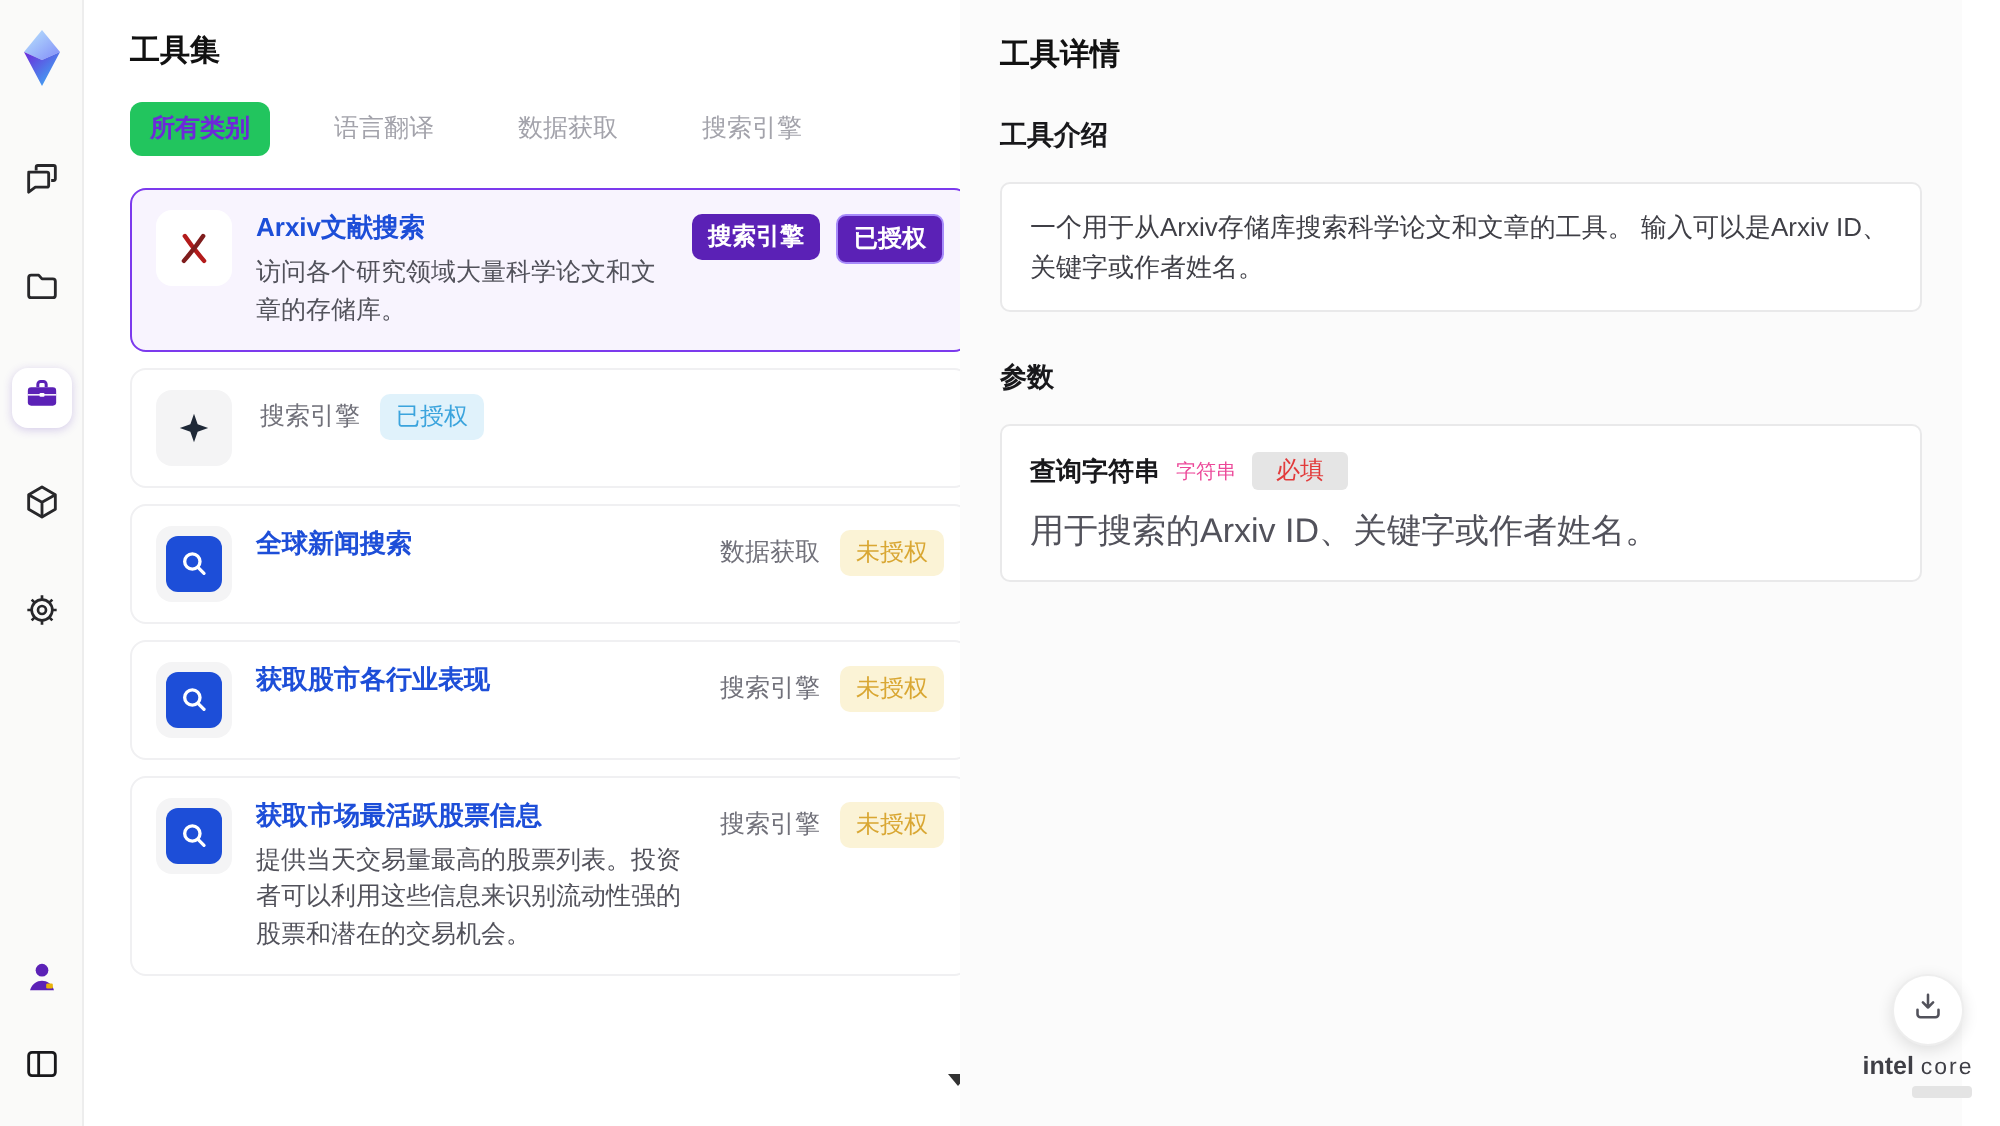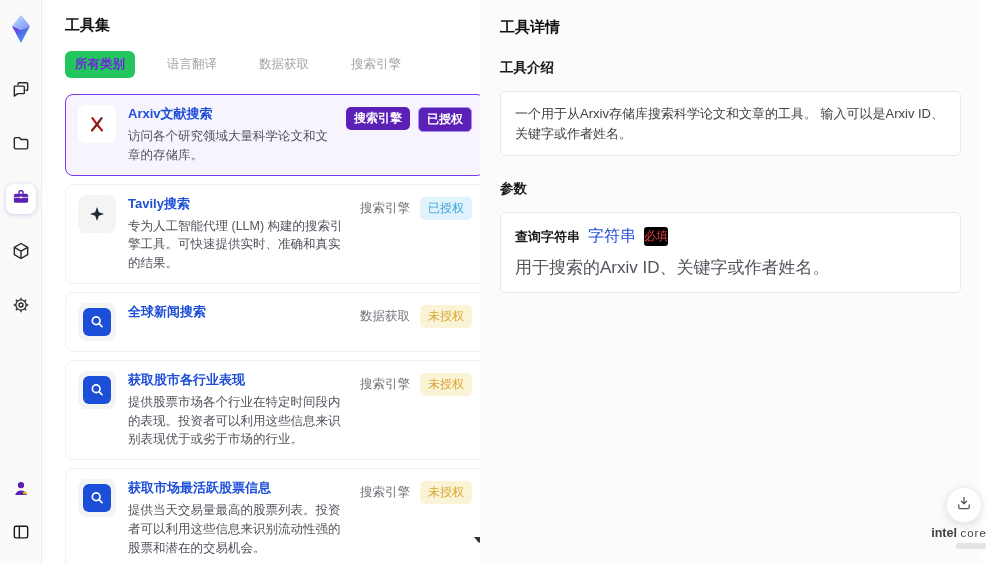--- a/index.html
+++ b/index.html
@@ -51,22 +51,22 @@
 
   
   .details-panel { position:absolute; left:480px; top:0; width:501px; height:563px; background:#fbfbfb; padding:18px 20px; }
   .details-title { font-size:15px; font-weight:bold; color:#111; margin-bottom:22px; }
   .section-heading { font-size:13.5px; font-weight:bold; color:#18181b; margin-bottom:14px; }
   .intro-box { background:#fff; border:1px solid #e9e9ea; border-radius:5px; padding:12px 14px;
                font-size:13px; color:#3f3f46; line-height:1.5; margin-bottom:24px; }
   .param-card { background:#fff; border:1px solid #e9e9ea; border-radius:5px; padding:13px 14px; }
   .param-head { display:flex; align-items:center; gap:8px; margin-bottom:9px; }
   .param-name { font-size:13px; font-weight:bold; color:#18181b; }
-  .param-type { font-size:16px; color:#1d4ed8; }
-  .param-required { font-size:12px; color:#e23b3b; background:#000000; padding:1px 0; border-radius:3px; }
+  .param-type { font-size:10px; color:#ec4899; }
+  .param-required { font-size:12px; color:#e23b3b; background:#e5e5e5; padding:1px 12px; border-radius:3px; }
   .param-desc { font-size:17px; color:#52525b; }
 
   
   .download-fab { position:absolute; left:946px; top:487px; width:36px; height:36px; border-radius:50%;
                   background:#fff; border:1px solid #eee; box-shadow:0 2px 8px rgba(0,0,0,.12);
                   display:flex; align-items:center; justify-content:center; cursor:pointer; }
   .intel-mark { position:absolute; left:928px; top:526px; width:62px; text-align:center; }
   .intel-line { font-size:12.5px; color:#3f3f46; white-space:nowrap; }
   .intel-line .intel-word { font-weight:bold; letter-spacing:0; }
   .intel-line .core-word { font-weight:normal; letter-spacing:1px; font-size:11.5px; }
@@ -189,24 +189,20 @@
           <span class="badge auth-solid">已授权</span>
         </div>
       </div>
 
       <div class="tool-card">
         <div class="tool-icon-box">
           <svg viewBox="0 0 24 24" width="20" height="20">
             <polygon points="12,3.5 14.2,9.8 20.5,12 14.2,14.2 12,20.5 9.8,14.2 3.5,12 9.8,9.8" fill="#1f2937"></polygon>
           </svg>
         </div>
-        <div class="tool-main">
-          <div class="tool-title">Tavily搜索</div>
-          <div class="tool-desc">专为人工智能代理 (LLM) 构建的搜索引擎工具。可快速提供实时、准确和真实的结果。</div>
-        </div>
         <div class="tool-badges">
           <span class="cat-plain">搜索引擎</span>
           <span class="badge auth-blue">已授权</span>
         </div>
       </div>
 
       <div class="tool-card">
         <div class="tool-icon-box">
           <div class="appicon">
             <svg viewBox="0 0 24 24" width="20" height="20" fill="none" stroke="#fff" stroke-width="2" stroke-linecap="round">
@@ -228,21 +224,20 @@
         <div class="tool-icon-box">
           <div class="appicon">
             <svg viewBox="0 0 24 24" width="20" height="20" fill="none" stroke="#fff" stroke-width="2" stroke-linecap="round">
               <circle cx="11" cy="10.5" r="4.6"></circle>
               <path d="M14.4 14 L18 17.6"></path>
             </svg>
           </div>
         </div>
         <div class="tool-main">
           <div class="tool-title">获取股市各行业表现</div>
-          <div class="tool-desc">提供股票市场各个行业在特定时间段内的表现。投资者可以利用这些信息来识别表现优于或劣于市场的行业。</div>
         </div>
         <div class="tool-badges">
           <span class="cat-plain">搜索引擎</span>
           <span class="badge auth-yellow">未授权</span>
         </div>
       </div>
 
       <div class="tool-card">
         <div class="tool-icon-box">
           <div class="appicon">

